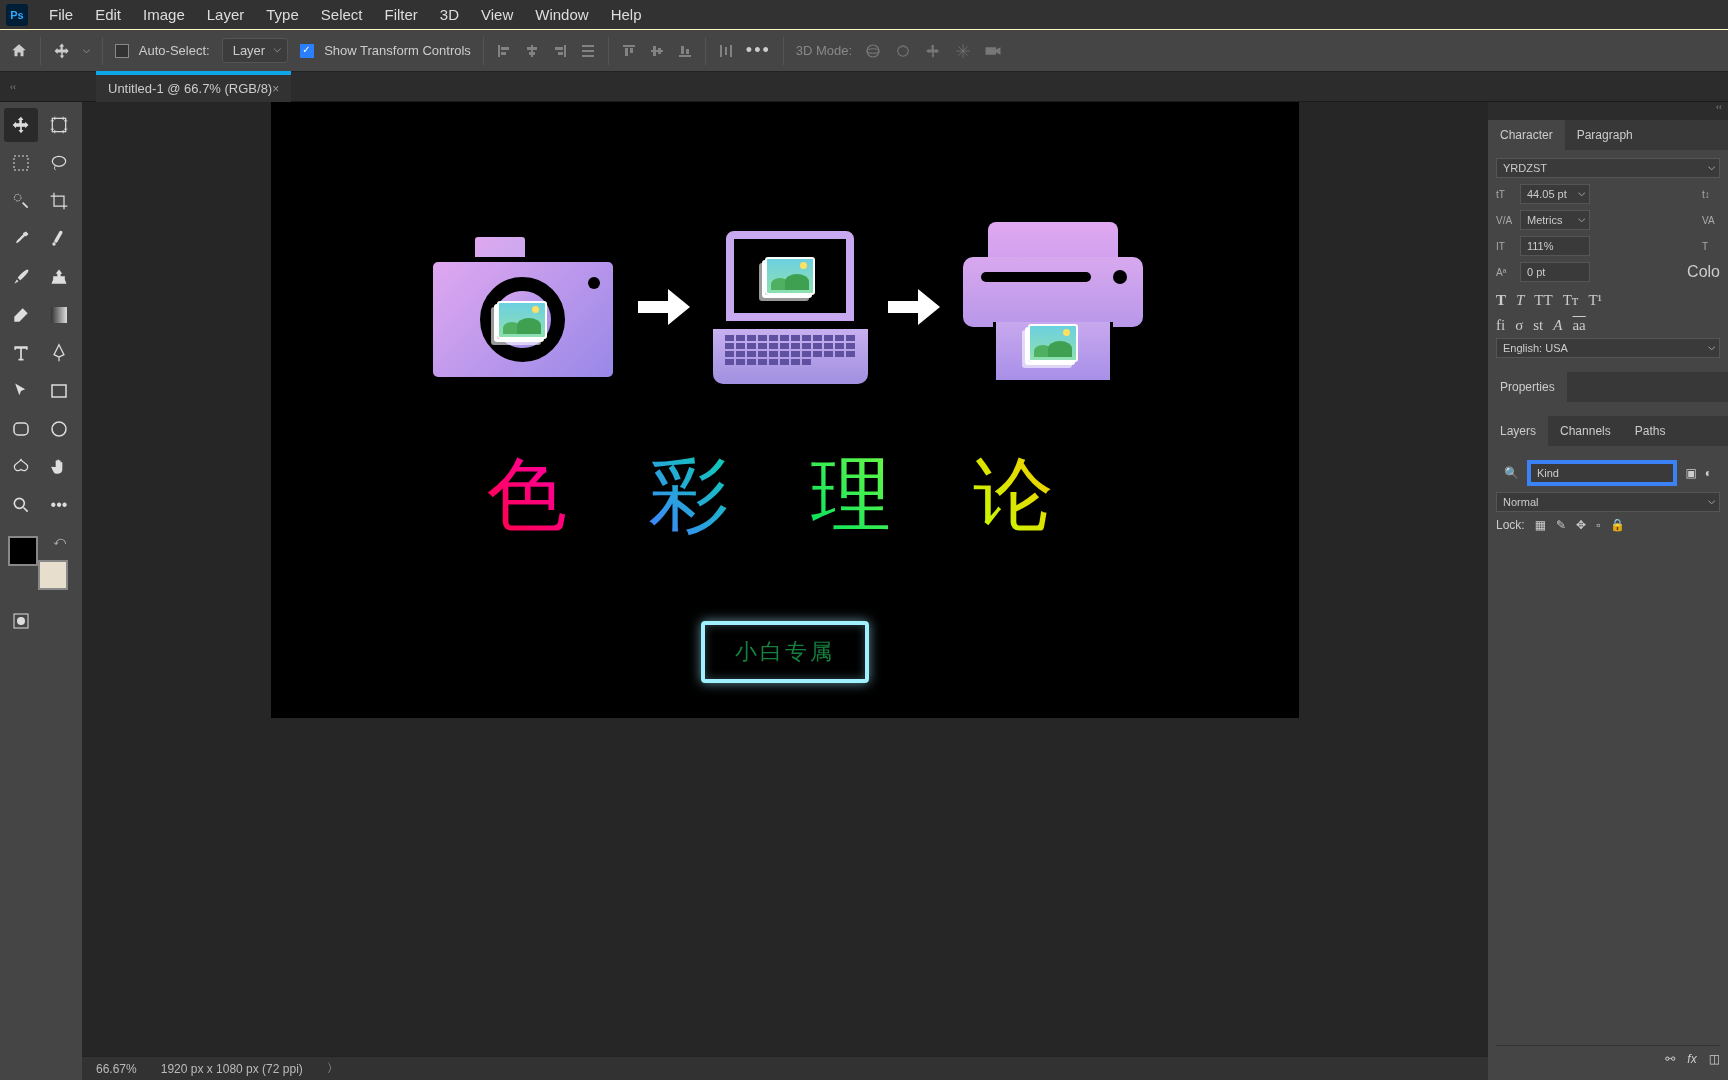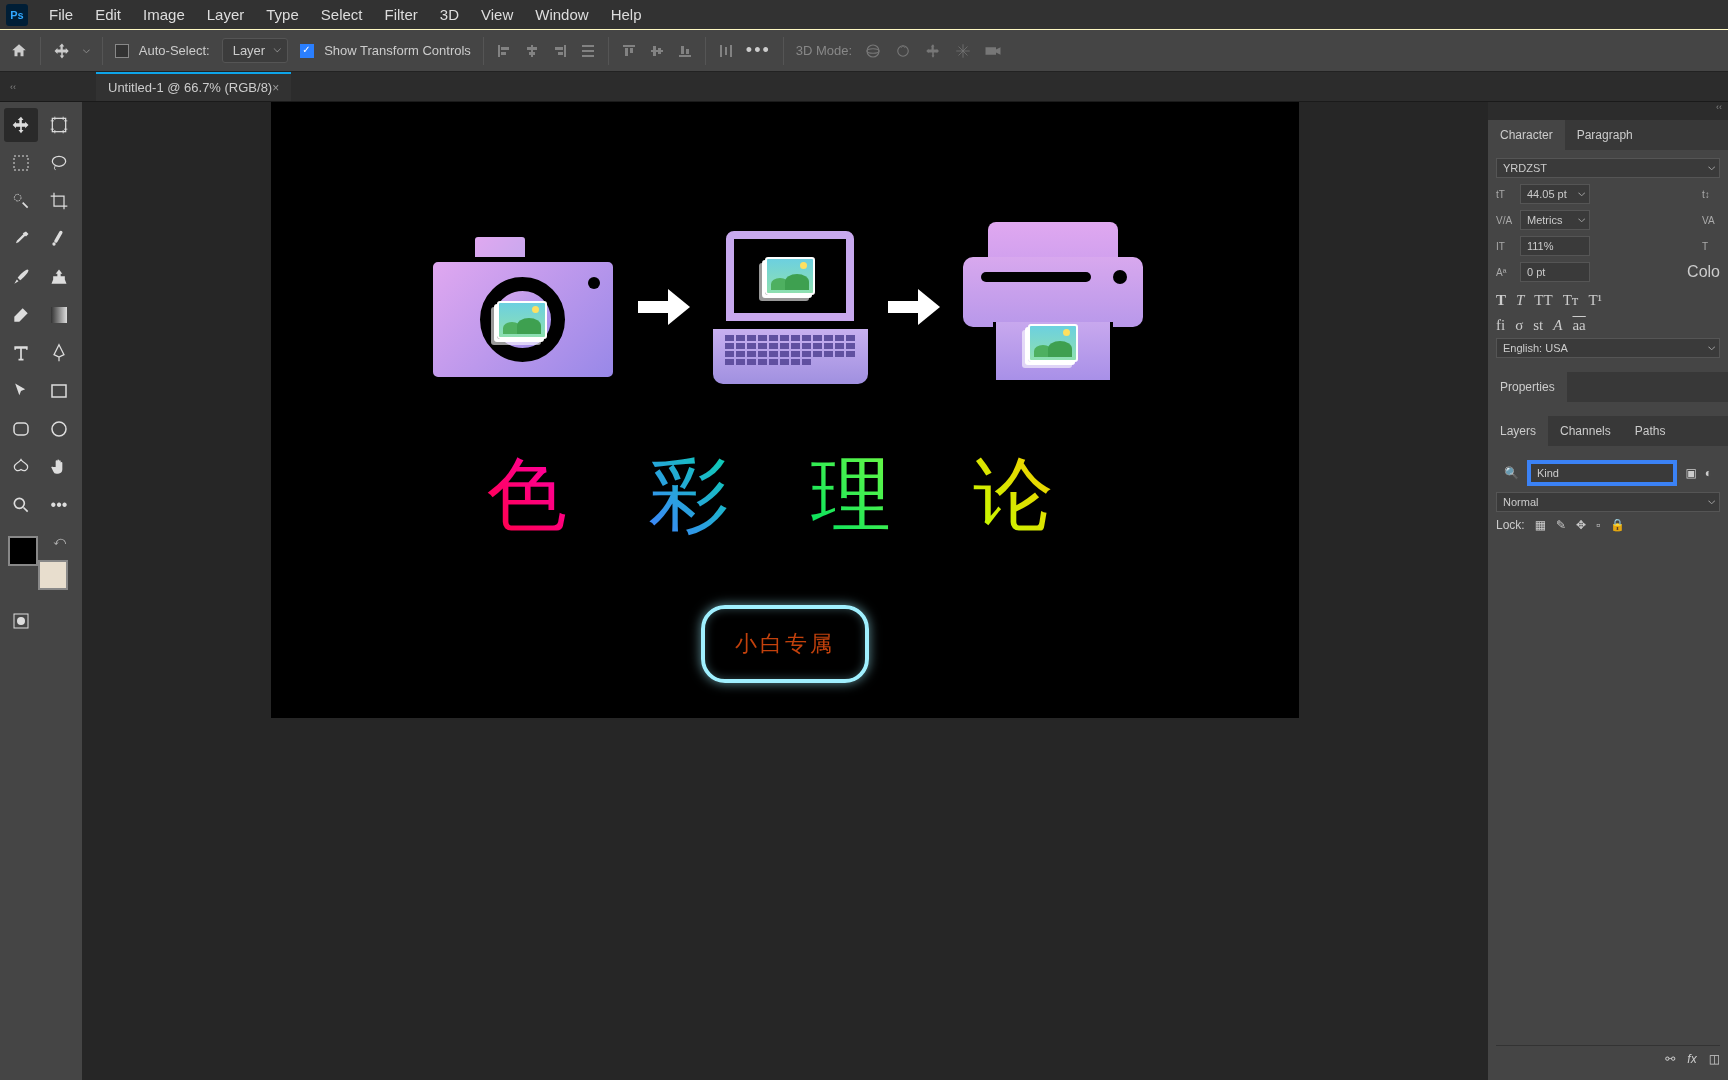--- a/index.html
+++ b/index.html
@@ -17,21 +17,21 @@
 .optionsbar .check { width: 14px; height: 14px; border: 1px solid #888; background: #333; margin-right: 4px; }
 .optionsbar .check.checked { background: #2a7fff; border-color: #2a7fff; position: relative; }
 .optionsbar .check.checked::after { content: "✓"; color: #fff; font-size: 10px; position: absolute; top: -1px; left: 1px; }
 .optionsbar .sel { background: #3c3c3c; border: 1px solid #555; padding: 4px 22px 4px 10px; position: relative; border-radius: 3px; }
 .optionsbar .sel::after { content: "⌵"; position: absolute; right: 6px; top: 4px; font-size: 10px; color: #aaa; }
 .optionsbar .align-icon { width: 16px; height: 16px; opacity: .45; }
 
 
 .tabrow { height: 30px; background: #2c2c2c; display: flex; align-items: center; padding-left: 10px; border-bottom: 1px solid #1a1a1a; }
 .tabrow .chev { font-size: 9px; color: #888; margin-right: 80px; }
-.tabrow .tab { background: #323232; padding: 6px 12px; border-top: 2px solid #0ea5e9; display: flex; align-items: center; gap: 0; font-size: 13px; }
+.tabrow .tab { background: #323232; padding: 6px 12px; border-top: 4px solid #0ea5e9; display: flex; align-items: center; gap: 0; font-size: 13px; }
 .tabrow .tab .x { color: #999; cursor: pointer; font-size: 12px; }
 
 
 .main { display: flex; height: calc(100% - 30px - 42px - 30px); }
 .toolbar { width: 82px; background: #454545; display: flex; flex-wrap: wrap; align-content: flex-start; padding: 6px 4px; gap: 4px; }
 .toolbar .tool { width: 34px; height: 34px; display: flex; align-items: center; justify-content: center; cursor: pointer; border-radius: 3px; }
 .toolbar .tool.active { background: #2a2a2a; }
 .colors { width: 70px; margin: 10px 4px; position: relative; height: 54px; }
 .colors .fg { width: 30px; height: 30px; background: #000; border: 2px solid #888; position: absolute; top: 0; left: 0; }
 .colors .bg { width: 30px; height: 30px; background: #e8dece; border: 2px solid #888; position: absolute; bottom: 0; right: 6px; }
@@ -72,21 +72,21 @@
 .photo::before { content: ""; position: absolute; bottom: 3px; left: 4px; width: 18px; height: 12px; background: #4eb060; border-radius: 50% 50% 0 0; }
 .photo::after { content: ""; position: absolute; bottom: 3px; right: 4px; width: 24px; height: 16px; background: #3ea050; border-radius: 50% 50% 0 0; }
 .photo .sun { position: absolute; top: 3px; right: 6px; width: 7px; height: 7px; background: #ffe060; border-radius: 50%; }
 
 .title-text { position: absolute; top: 340px; left: 0; right: 0; text-align: center; font-size: 80px; font-weight: 300; letter-spacing: 30px; }
 .title-text .c1 { color: #ff0040; background: linear-gradient(45deg, #ff0040, #ff00c0); -webkit-background-clip: text; -webkit-text-fill-color: transparent; }
 .title-text .c2 { color: #00c0ff; background: linear-gradient(45deg, #4080ff, #00e0a0); -webkit-background-clip: text; -webkit-text-fill-color: transparent; }
 .title-text .c3 { color: #40ff40; background: linear-gradient(45deg, #00e060, #80ff40); -webkit-background-clip: text; -webkit-text-fill-color: transparent; }
 .title-text .c4 { color: #ffe000; background: linear-gradient(45deg, #c0ff00, #ffc000); -webkit-background-clip: text; -webkit-text-fill-color: transparent; }
 
-.badge { position: absolute; bottom: 35px; left: 50%; transform: translateX(-50%); padding: 20px 30px; border: 4px solid #a0f0ff; border-radius: 24px; color: #c2410c; font-size: 22px; letter-spacing: 3px; box-shadow: 0 0 12px rgba(160,240,255,.6), inset 0 0 10px rgba(160,240,255,.3); }
+.badge { position: absolute; bottom: 35px; left: 50%; transform: translateX(-50%); padding: 12px 30px; border: 4px solid #a0f0ff; border-radius: 4px; color: #15803d; font-size: 22px; letter-spacing: 3px; box-shadow: 0 0 12px rgba(160,240,255,.6), inset 0 0 10px rgba(160,240,255,.3); }
 
 
 .statusbar { height: 24px; background: #323232; display: flex; align-items: center; gap: 24px; padding: 0 14px; font-size: 12px; color: #bbb; border-top: 1px solid #222; }
 
 
 .rightcol { width: 240px; background: #454545; font-size: 12px; display: flex; flex-direction: column; }
 .iconcol .ic { width: 22px; height: 22px; opacity: .8; }
 .panel-tabs { display: flex; background: #383838; }
 .panel-tabs .pt { padding: 8px 12px; cursor: pointer; }
 .panel-tabs .pt.active { background: #454545; }
@@ -469,20 +469,25 @@
           </div>
         </div>
         <div class="title-text">
           <span class="c1">色</span>
           <span class="c2">彩</span>
           <span class="c3">理</span>
           <span class="c4">论</span>
         </div>
         <div class="badge">小白专属</div>
       </div>
+    </div>
+    <div class="statusbar">
+      <span>66.67%</span>
+      <span>1920 px x 1080 px (72 ppi)</span>
+      <span>〉</span>
     </div>
   </div>
 
   <div class="iconcol">
     <span class="ic"><svg viewBox="0 0 24 24">
           <path d="M4 12a8 8 0 108-8v3L7 4l5-3v3a10 10 0 11-10 10z" fill="#ccc"></path>
         </svg></span>
     <span class="ic"><svg viewBox="0 0 24 24">
           <path d="M12 2a10 10 0 000 20c2 0 2-2 1-3s0-3 2-3h3a4 4 0 004-4A10 10 0 0012 2z" fill="#ccc"></path>
           <circle cx="7" cy="10" r="1.5" fill="#454545"></circle>

